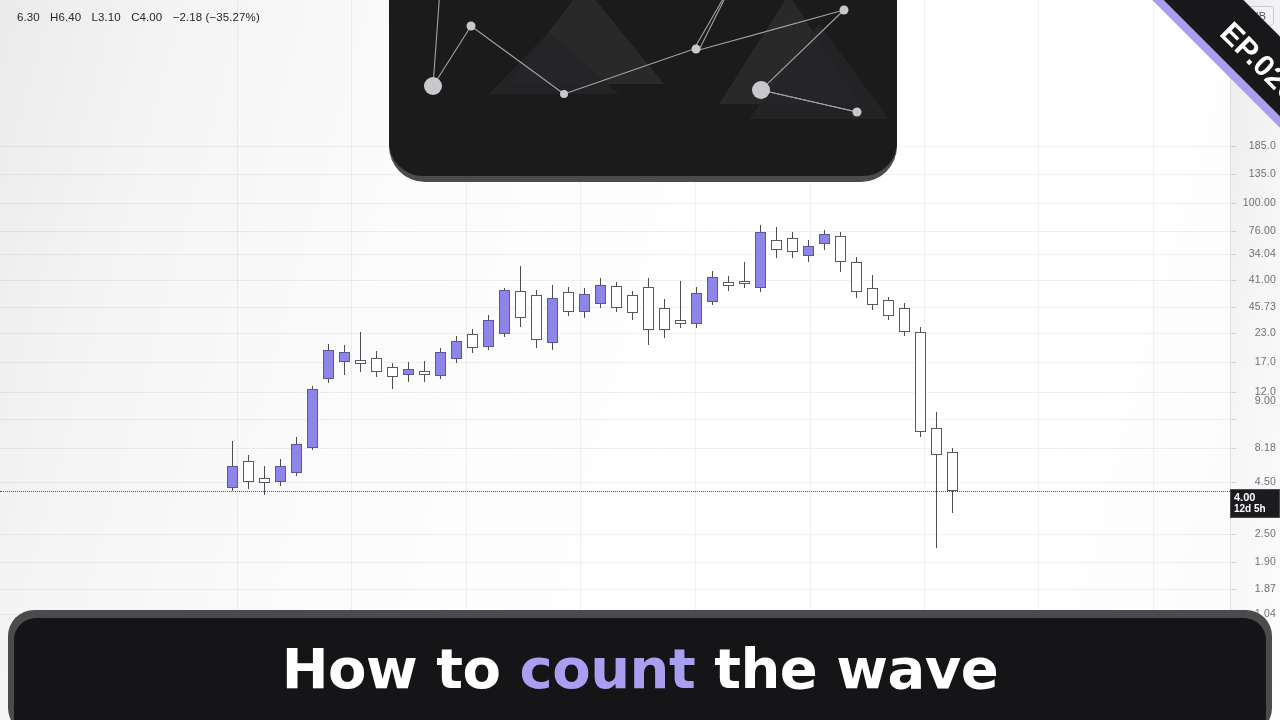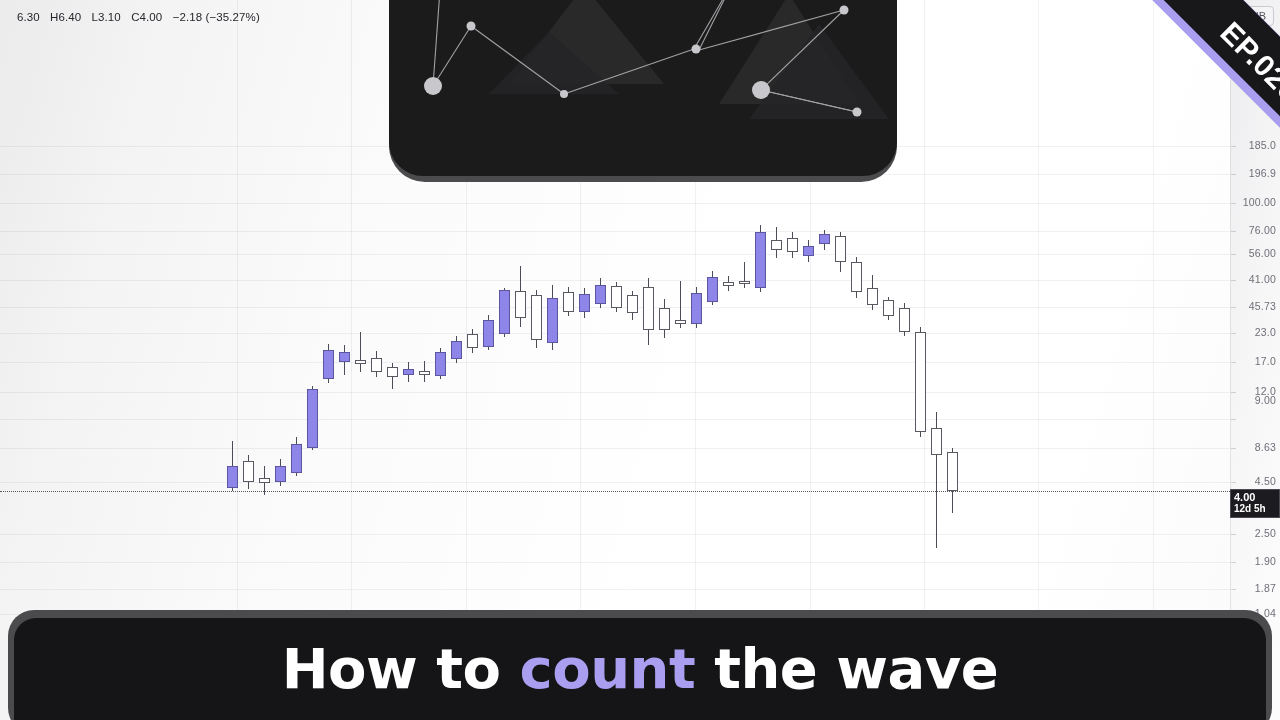--- a/index.html
+++ b/index.html
@@ -396,41 +396,41 @@
   </div>
 
   <div id="price-axis">
     <div id="price-badge" style="top: 489px;">
       <div class="pb-price">4.00</div>
       <div class="pb-time">12d 5h</div>
     </div>
   <div class="axis-dash" style="top: 146px;"></div>
       <div class="axis-tick" style="top: 139px;">185.0</div>
       <div class="axis-dash" style="top: 174px;"></div>
-      <div class="axis-tick" style="top: 167px;">196.9</div>
+      <div class="axis-tick" style="top: 167px;">135.0</div>
       <div class="axis-dash" style="top: 203px;"></div>
       <div class="axis-tick" style="top: 196px;">100.00</div>
       <div class="axis-dash" style="top: 231px;"></div>
       <div class="axis-tick" style="top: 224px;">76.00</div>
       <div class="axis-dash" style="top: 254px;"></div>
-      <div class="axis-tick" style="top: 247px;">56.00</div>
+      <div class="axis-tick" style="top: 247px;">34.04</div>
       <div class="axis-dash" style="top: 280px;"></div>
       <div class="axis-tick" style="top: 273px;">41.00</div>
       <div class="axis-dash" style="top: 307px;"></div>
       <div class="axis-tick" style="top: 300px;">45.73</div>
       <div class="axis-dash" style="top: 333px;"></div>
       <div class="axis-tick" style="top: 326px;">23.0</div>
       <div class="axis-dash" style="top: 362px;"></div>
       <div class="axis-tick" style="top: 355px;">17.0</div>
       <div class="axis-dash" style="top: 392px;"></div>
       <div class="axis-tick" style="top: 385px;">12.0</div>
       <div class="axis-dash" style="top: 419px;"></div>
       <div class="axis-tick" style="top: 394px;">9.00</div>
       <div class="axis-dash" style="top: 448px;"></div>
-      <div class="axis-tick" style="top: 441px;">8.63</div>
+      <div class="axis-tick" style="top: 441px;">8.18</div>
       <div class="axis-dash" style="top: 482px;"></div>
       <div class="axis-tick" style="top: 475px;">4.50</div>
       <div class="axis-dash" style="top: 534px;"></div>
       <div class="axis-tick" style="top: 527px;">2.50</div>
       <div class="axis-dash" style="top: 562px;"></div>
       <div class="axis-tick" style="top: 555px; text-align: center;">1.90</div>
       <div class="axis-dash" style="top: 589px;"></div>
       <div class="axis-tick" style="top: 582px;">1.87</div>
       <div class="axis-dash" style="top: 614px;"></div>
       <div class="axis-tick" style="top: 607px;">1.04</div>

